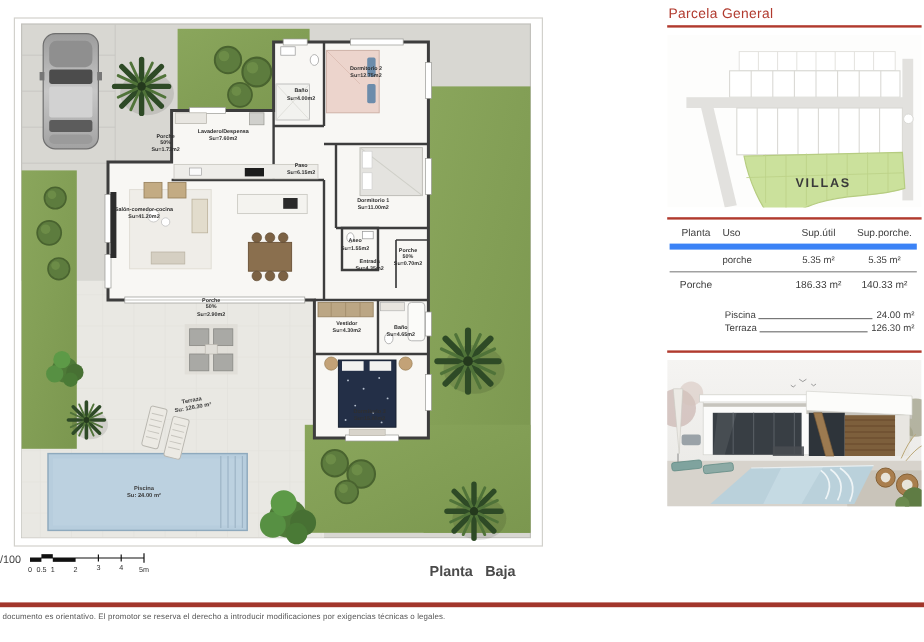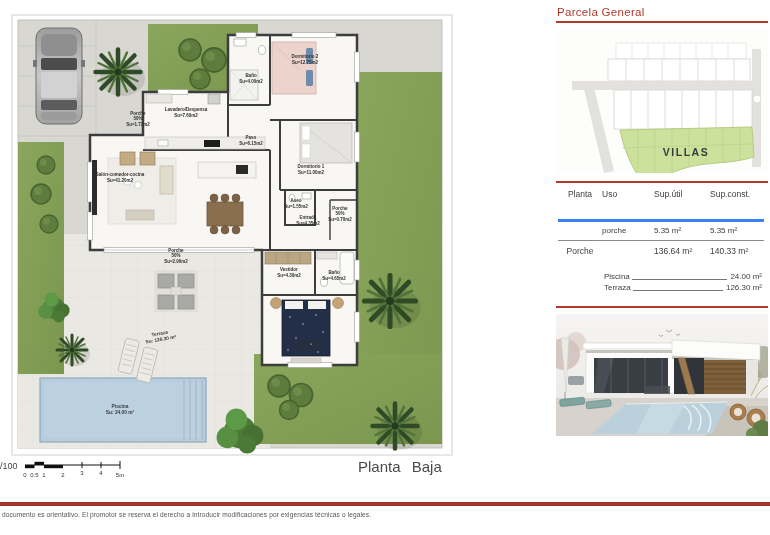--- a/index.html
+++ b/index.html
@@ -8,36 +8,36 @@
 
   
   .plan-wrap{position:absolute;left:8px;top:12px;width:448px;height:446px;}
   .rl{font:700 4.5px "Liberation Sans",sans-serif;fill:#2f2f2f;}
   .rl2{font:600 4.8px "Liberation Sans",sans-serif;fill:#3a3a3a;}
 
   
   .scale-ratio{position:absolute;left:-5px;top:461px;font-size:9px;color:#444;}
   .scalebar{position:absolute;left:22px;top:458px;}
   .tick{font:400 6px "Liberation Sans",sans-serif;fill:#333;}
-  .plan-name{position:absolute;left:358px;top:458px;font-size:15px;color:#4a4a4a;word-spacing:7px;}
+  .plan-name{position:absolute;left:358px;top:469px;font-size:12px;color:#4a4a4a;word-spacing:7px;font-weight:bold;}
   .red-bar{position:absolute;left:0;top:502px;width:770px;height:4px;background:#a2362b;}
   .disclaimer{position:absolute;left:2px;top:511px;font-size:6.6px;color:#555;letter-spacing:.1px;}
 
   
   .sidebar{position:absolute;left:556px;top:6px;width:212px;}
   .sec-title{font-size:11.5px;color:#b13a2e;letter-spacing:.3px;margin:0 0 3px 1px;font-weight:400;}
   .sec-rule{height:0;border-bottom:2px solid #b13a2e;margin-bottom:6px;}
   .map-box,.persp-box{width:212px;display:block;}
 
   .sup-table{width:206px;margin-left:2px;font-size:8px;color:#3d3d3d;}
   .sup-row{display:grid;grid-template-columns:44px 52px 56px 54px;align-items:end;}
   .sup-row .c-planta{text-align:center;}
   .sup-row .c-uso{}
-  .sup-row .c-util,.sup-row .c-const{text-align:left;}
-  .sup-head{padding-bottom:20px;border-bottom:3px solid #3b82f6;font-size:8.5px;}
+  .sup-row .c-util,.sup-row .c-const{text-align:center;}
+  .sup-head{padding-bottom:4px;border-bottom:5px solid #3b82f6;font-size:8.5px;}
   .sup-body .sup-row{padding-top:4px;}
   .sup-sep{border-bottom:1px solid #8a8a8a;margin-top:5px;}
   .sup-total{padding-top:5px;font-size:8.5px;}
   .sup-extras{margin:16px 0 0 48px;width:158px;font-size:8px;color:#3d3d3d;}
   .extra-row{display:flex;align-items:flex-end;margin-top:2px;}
   .extra-label{white-space:nowrap;}
   .extra-leader{flex:1;border-bottom:.8px solid #777;margin:0 3px 1.5px 2px;height:1px;}
   .extra-value{white-space:nowrap;text-align:center;}
 </style>
 </head>
@@ -377,35 +377,35 @@
       </svg>
     </section>
 
     <section style="margin-top:8px">
       <div class="sec-rule"></div>
       <div class="sup-table">
         <div class="sup-row sup-head">
           <div class="c-planta">Planta</div>
           <div class="c-uso">Uso</div>
           <div class="c-util">Sup.útil</div>
-          <div class="c-const">Sup.const.</div>
+          <div class="c-const">Sup.porche.</div>
         </div>
         <div class="sup-body">
           <div class="sup-row">
             <div class="c-planta"></div>
             <div class="c-uso">porche</div>
             <div class="c-util">5.35 m²</div>
             <div class="c-const">5.35 m²</div>
           </div>
         </div>
         <div class="sup-sep"></div>
         <div class="sup-row sup-total">
           <div class="c-planta">Porche</div>
           <div class="c-uso"></div>
-          <div class="c-util">136.64 m²</div>
+          <div class="c-util">186.33 m²</div>
           <div class="c-const">140.33 m²</div>
         </div>
       </div>
       <div class="sup-extras">
         <div class="extra-row">
           <span class="extra-label">Piscina</span>
           <span class="extra-leader"></span>
           <span class="extra-value">24.00 m²</span>
         </div>
         <div class="extra-row">

